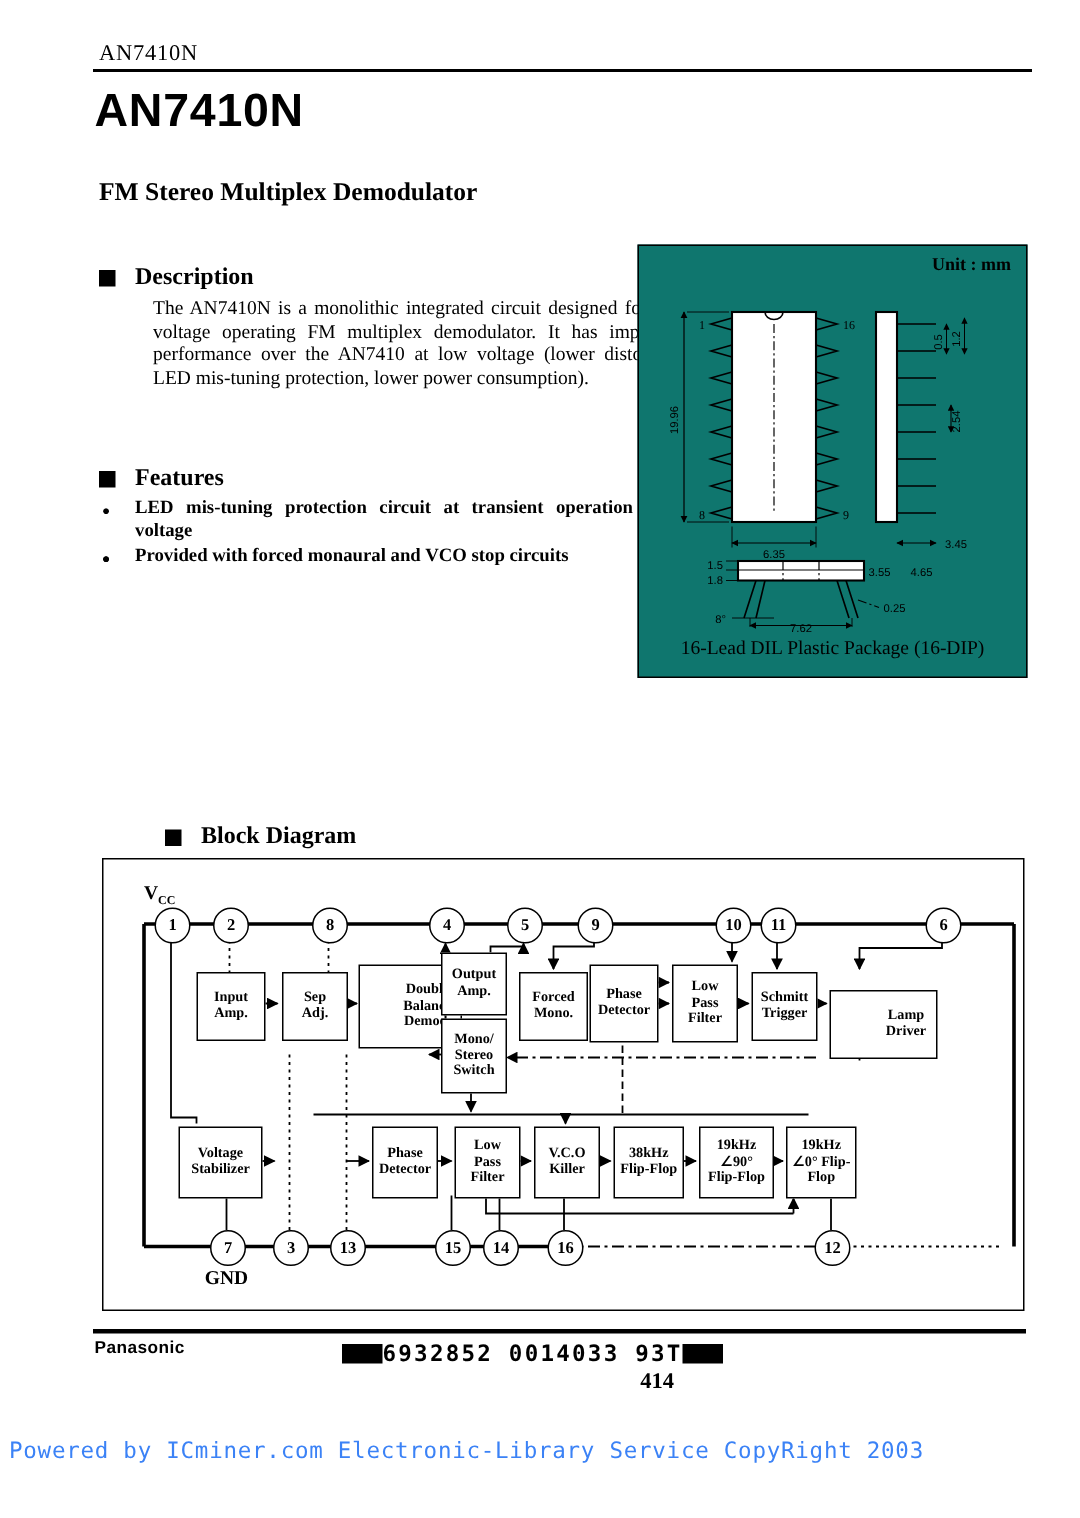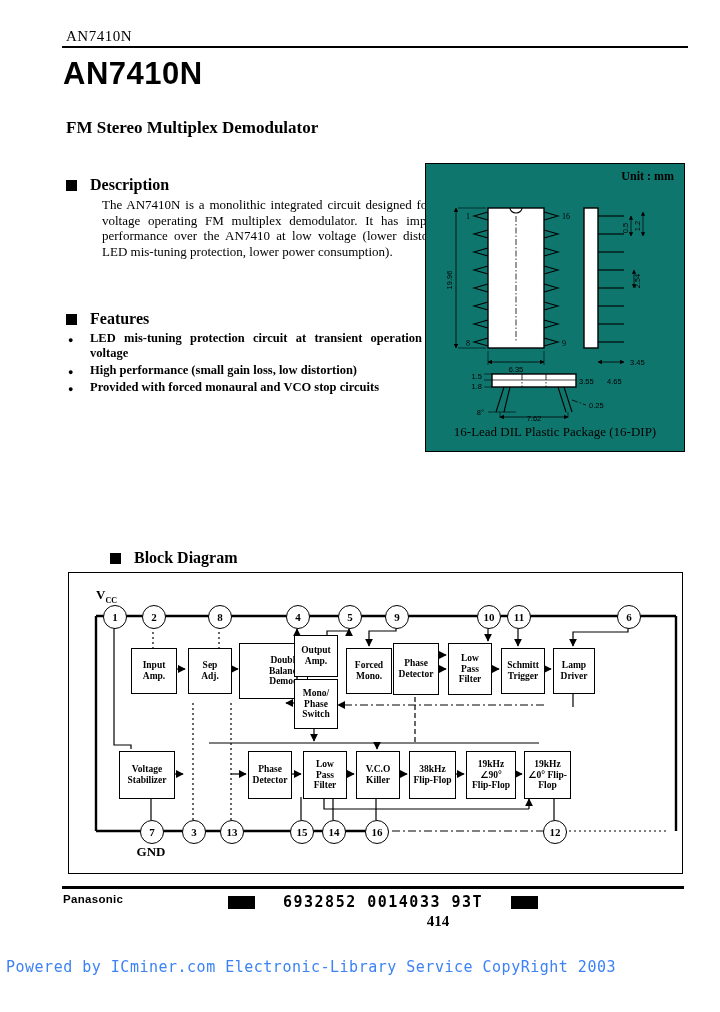--- a/index.html
+++ b/index.html
@@ -48,21 +48,21 @@
   .pin{position:absolute;width:22px;height:22px;border:1.6px solid #000;border-radius:50%;background:#fff;
        display:flex;align-items:center;justify-content:center;z-index:3;
        font-family:"Liberation Serif",serif;font-weight:bold;font-size:11px;}
   .vcc{position:absolute;left:27px;top:14px;z-index:3;font-weight:bold;font-size:13px;}
   .vcc sub{font-size:8px;}
   .gnd{position:absolute;left:65px;top:271px;width:34px;text-align:center;z-index:3;font-weight:bold;font-size:13px;}
 
   
   .foot-rule{left:62px;top:886px;width:622px;height:3px;background:#000;}
   .brand{left:63px;top:893px;font-family:"Liberation Sans",sans-serif;font-weight:bold;font-size:11.5px;letter-spacing:.3px;}
-  .barcode-row{left:228px;top:893px;display:flex;align-items:center;gap:28px;}
+  .barcode-row{left:228px;top:893px;display:flex;align-items:center;gap:0;}
   .bar-block{width:27px;height:13px;background:#000;}
   .barcode-text{font-family:"DejaVu Sans Mono",monospace;font-weight:bold;font-size:15px;letter-spacing:1.5px;}
   .page-num{left:408px;top:913px;width:60px;text-align:center;font-weight:bold;font-size:15px;}
 
   .watermark{left:6px;top:958px;font-family:"DejaVu Sans Mono",monospace;font-size:15px;color:#3b82f6;letter-spacing:.5px;white-space:nowrap;}
 </style>
 </head>
 <body>
 
 <div class="page">
@@ -77,21 +77,21 @@
     <span>Description</span>
   </div>
   <div class="abs desc-body">The AN7410N is a monolithic integrated circuit designed for low voltage operating FM multiplex demodulator.  It has improved performance over the AN7410 at low voltage (lower distortion, LED mis-tuning protection, lower power consumption).</div>
 
   <div class="abs sec-h" style="left:66px;top:310px;">
     <span class="sq"></span>
     <span>Features</span>
   </div>
   <ul class="abs feat-list">
     <li><span class="blt">●</span><span>LED mis-tuning protection circuit at transient operation voltage</span></li>
-    <li><span class="blt">●</span><span>High performance (small gain loss, low distortion)</span></li>
+    <li><span class="blt">●</span></li>
     <li><span class="blt">●</span><span>Provided with forced monaural and VCO stop circuits</span></li>
   </ul>
 
   <div class="abs pkg-box">
     <div class="unit-label">Unit : mm</div>
     <svg class="pkg-svg" width="256" height="234" viewBox="0 0 256 234">
       <defs>
         <marker id="pa" viewBox="0 0 10 10" refX="9" refY="5" markerWidth="6" markerHeight="6" orient="auto-start-reverse">
           <path d="M0,0 L10,5 L0,10 z" fill="#000"></path>
         </marker>
@@ -225,32 +225,32 @@
   <div class="blk" style="left: 62px; top: 75px; width: 44px; height: 44px;">Input
 Amp.</div>
       <div class="blk" style="left: 119px; top: 75px; width: 42px; height: 44px;">Sep
 Adj.</div>
       <div class="blk" style="left: 170px; top: 70px; width: 44px; height: 54px; padding-left: 23px;">Double
 Balance
 Demod.</div>
       <div class="blk" style="left: 225px; top: 62px; width: 42px; height: 40px;">Output
 Amp.</div>
       <div class="blk" style="left: 225px; top: 106px; width: 42px; height: 48px;">Mono/
-Phase
+Stereo
 Switch</div>
       <div class="blk" style="left: 277px; top: 75px; width: 44px; height: 44px;">Forced
 Mono.</div>
       <div class="blk" style="left: 324px; top: 70px; width: 44px; height: 50px;">Phase
 Detector</div>
       <div class="blk" style="left: 379px; top: 70px; width: 42px; height: 50px;">Low
 Pass
 Filter</div>
       <div class="blk" style="left: 432px; top: 75px; width: 42px; height: 44px;">Schmitt
 Trigger</div>
-      <div class="blk" style="left: 484px; top: 75px; width: 40px; height: 44px;">Lamp
+      <div class="blk" style="left: 484px; top: 87px; width: 40px; height: 44px; padding-left: 30px;">Lamp
 Driver</div>
       <div class="blk" style="left: 50px; top: 178px; width: 54px; height: 46px;">Voltage
 Stabilizer</div>
       <div class="blk" style="left: 179px; top: 178px; width: 42px; height: 46px;">Phase
 Detector</div>
       <div class="blk" style="left: 234px; top: 178px; width: 42px; height: 46px;">Low
 Pass
 Filter</div>
       <div class="blk" style="left: 287px; top: 178px; width: 42px; height: 46px;">V.C.O
 Killer</div>

